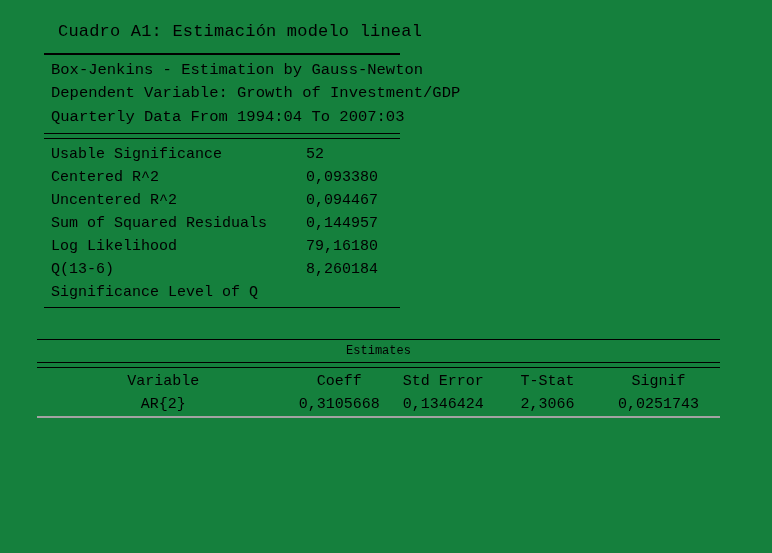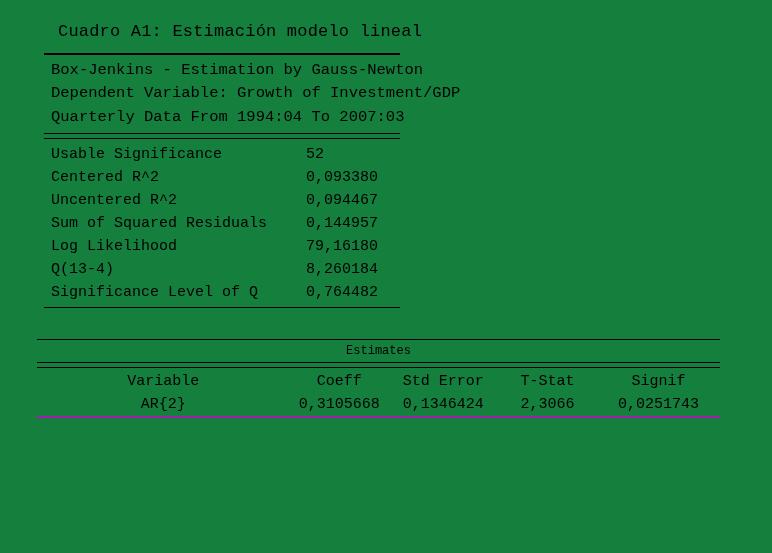--- a/index.html
+++ b/index.html
@@ -76,21 +76,21 @@
   }
   .t2-title {
     text-align: center;
     font-size: 12px;
     line-height: 22px;
   }
   .t2 table {
     width: 100%;
     border-collapse: collapse;
     table-layout: fixed;
-    border-bottom: 2px solid #a21caf;
+    border-bottom: 2px solid #a3a3a3;
   }
   .t2 th, .t2 td {
     font-weight: normal;
     font-size: 15px;
     text-align: center;
     padding: 0;
     line-height: 23px;
     white-space: nowrap;
   }
   .t2 th:nth-child(1), .t2 td:nth-child(1) { width: 37%; }
@@ -130,26 +130,25 @@
       </div>
       <div class="stat-row">
         <span class="stat-label">Sum of Squared Residuals</span>
         <span class="stat-value">0,144957</span>
       </div>
       <div class="stat-row">
         <span class="stat-label">Log Likelihood</span>
         <span class="stat-value">79,16180</span>
       </div>
       <div class="stat-row">
-        <span class="stat-label">Q(13-4)</span>
+        <span class="stat-label">Q(13-6)</span>
         <span class="stat-value">8,260184</span>
       </div>
       <div class="stat-row">
         <span class="stat-label">Significance Level of Q</span>
-        <span class="stat-value">0,764482</span>
       </div>
     </div>
   </div>
 
   <div class="t2">
     <div class="t2-title">Estimates</div>
     <div class="dbl"></div>
     <table>
       <thead>
         <tr>

